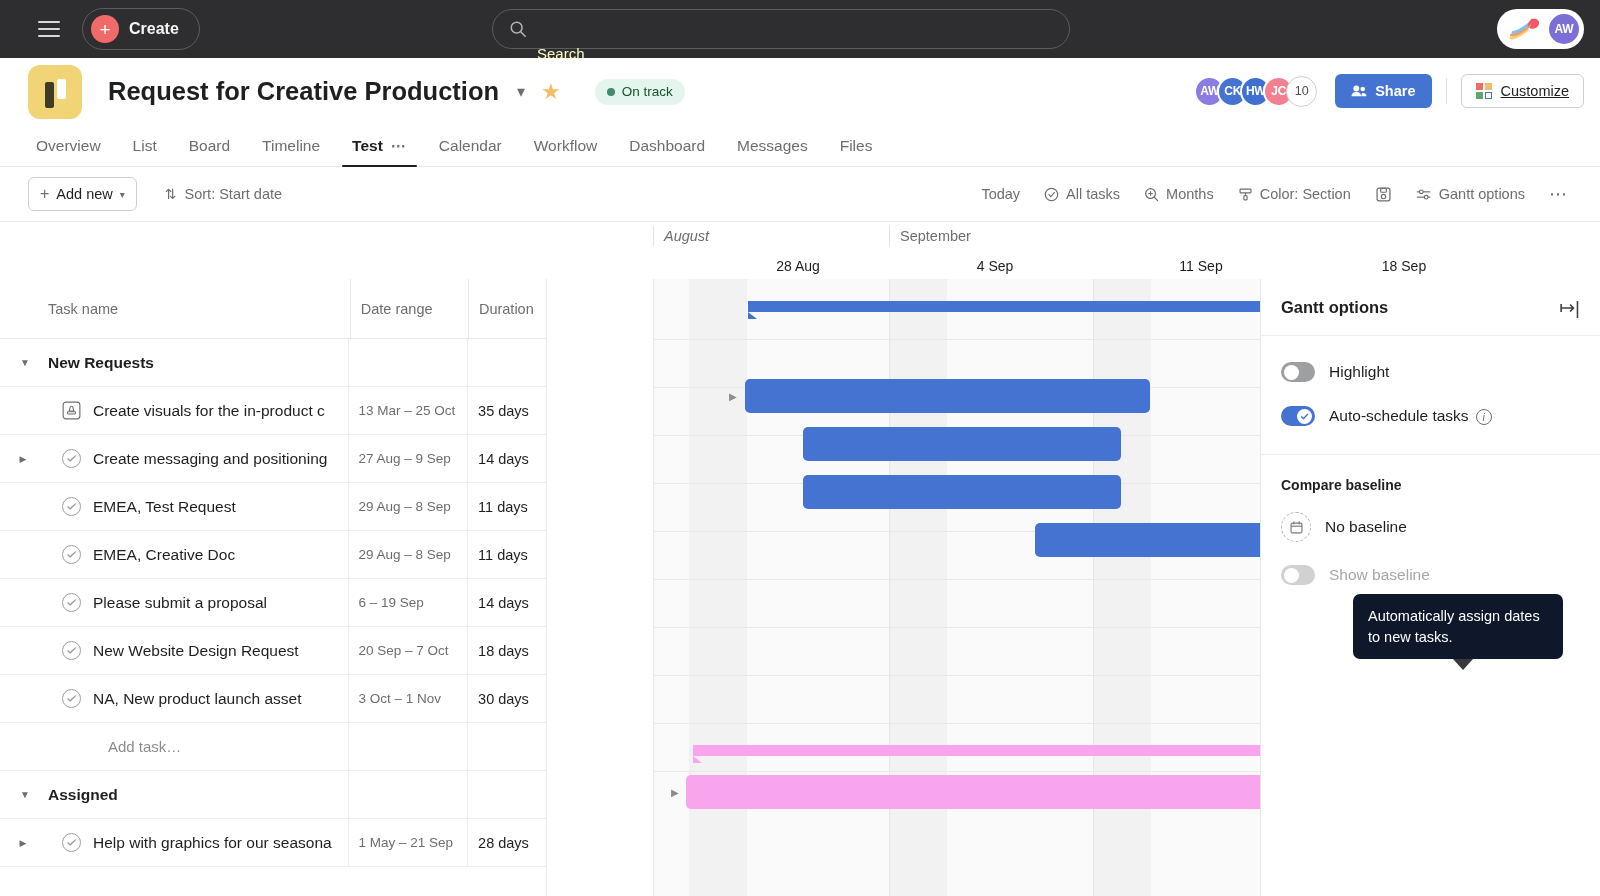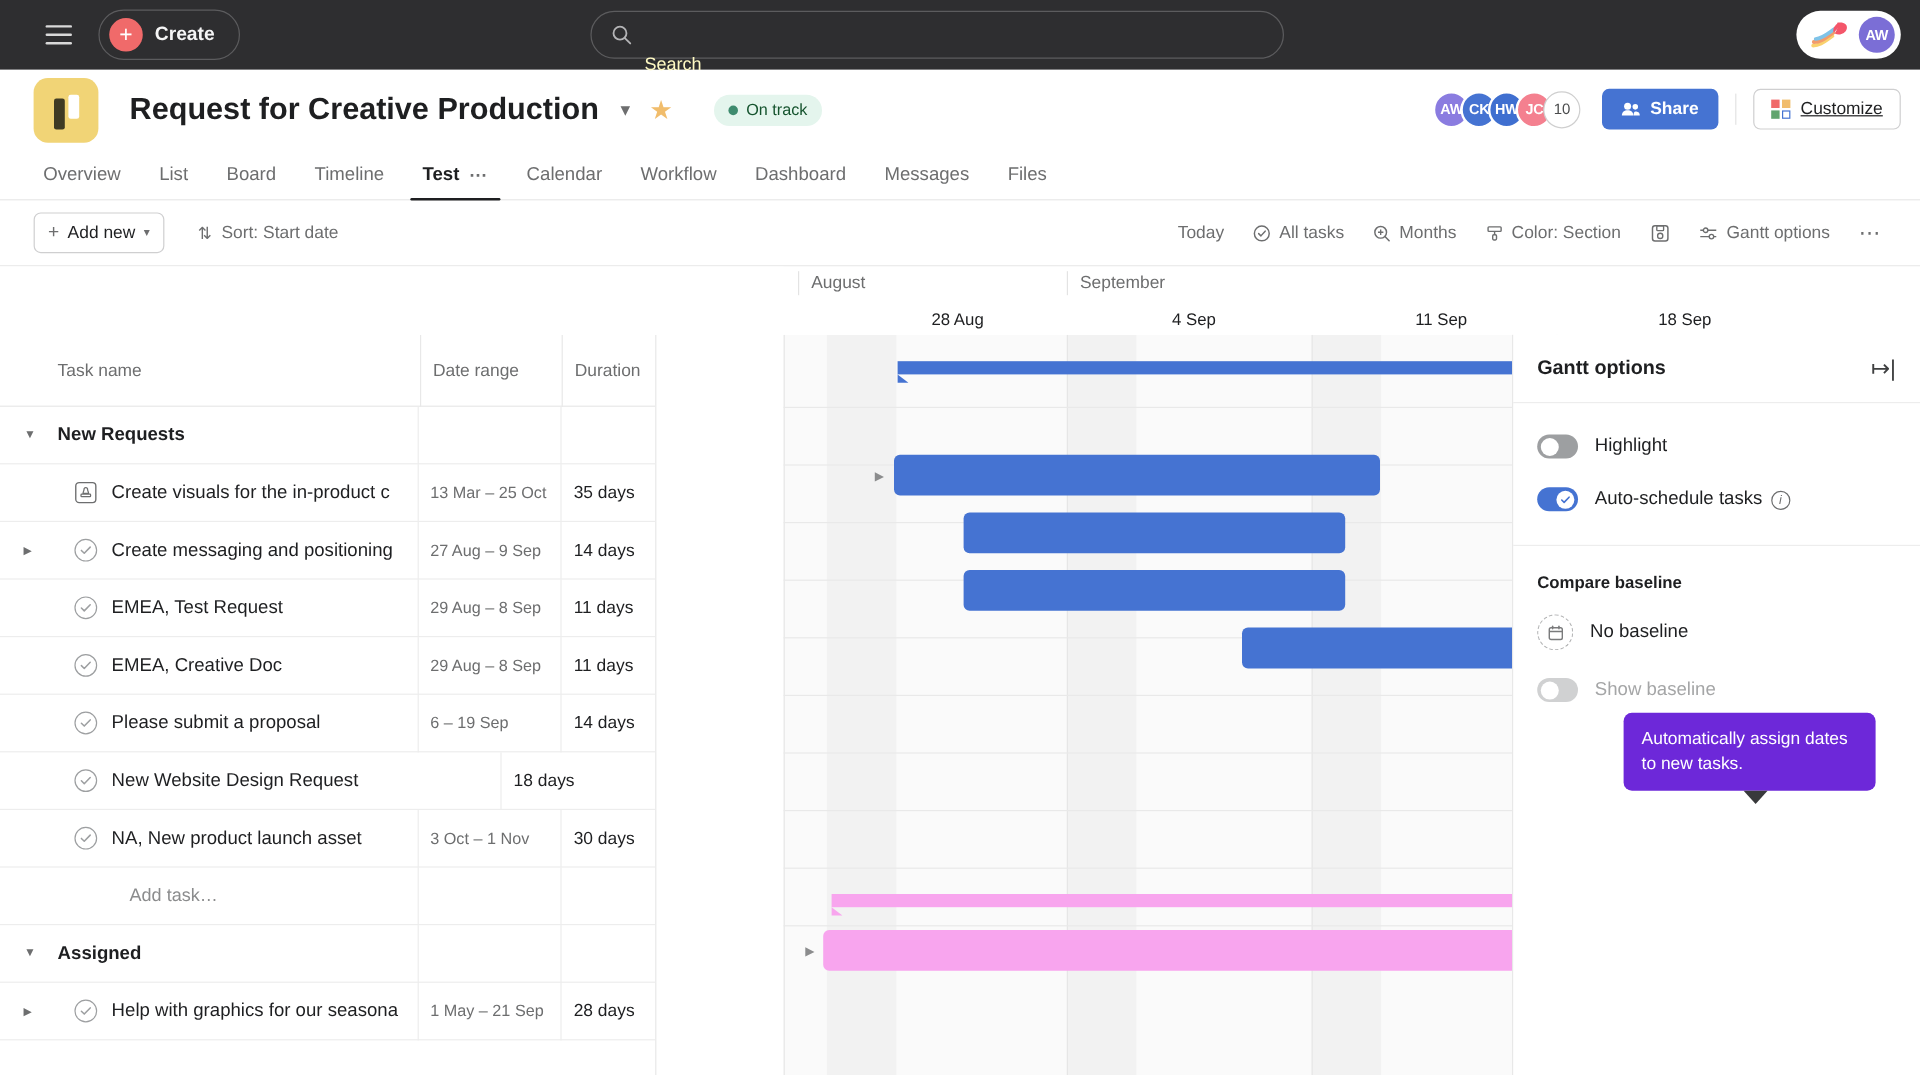--- a/index.html
+++ b/index.html
@@ -194,21 +194,21 @@
   .opt-label.muted { color:#a5a6a7; }
   .info-i { width:16px; height:16px; border-radius:50%; border:1.2px solid #6d6e6f; color:#6d6e6f;
     font-size:10.5px; display:inline-flex; align-items:center; justify-content:center; margin-left:7px; cursor:pointer; font-style:italic;}
   .panel-sub { font-size: 14px; font-weight: 700; color:#1e1f21; margin-bottom: 18px; }
   .baseline-row { display:flex; align-items:center; gap: 14px; height: 32px; margin-bottom: 18px; }
   .dashed-circle { width: 30px; height:30px; border-radius:50%; border: 1.4px dashed #b4b5b6;
     display:flex; align-items:center; justify-content:center; flex-shrink:0; cursor:pointer;}
 
   
   .tooltip {
-    position:absolute; left: 1353px; top: 372px; width: 210px; background:#6d28d9; color:#fff;
+    position:absolute; left: 1353px; top: 372px; width: 210px; background:#0f172a; color:#fff;
     border-radius: 7px; padding: 12px 15px; font-size: 14.5px; line-height: 1.42; z-index: 20;
   }
   .tooltip::after {
     content:''; position:absolute; left: 100px; top: 100%; border-style:solid;
     border-width: 11px 10px 0 10px; border-color: #38393b transparent transparent transparent;
   }
 </style>
 </head>
 <body>
 
@@ -379,21 +379,21 @@
         <span>⋯</span>
       </div>
     </div>
   </div>
 
   <div class="gantt">
 
     <div class="tl-header">
       <div class="tl-spacer"></div>
       <div class="tl-months">
-        <div class="month-label" style="left:12px;">August</div>
+        <div class="month-label" style="left:0px;font-style:italic;">August</div>
         <div class="month-label" style="left:236px;">September</div>
         <div class="week-label" style="left:95px;  width:100px;">28 Aug</div>
         <div class="week-label" style="left:292px; width:100px;">4 Sep</div>
         <div class="week-label" style="left:498px; width:100px;">11 Sep</div>
         <div class="week-label" style="left:701px; width:100px;">18 Sep</div>
       </div>
     </div>
 
     <div class="tl-body">
 
@@ -526,20 +526,21 @@
           <div class="r-name">
             <span class="t-caret empty">▶</span>
             <span class="t-indent"></span>
             <span class="check-circle">
               <svg width="11" height="11" viewBox="0 0 12 12">
                   <path d="M2 6.2 L4.6 8.8 L10 3.2" fill="none" stroke="#9d9fa1" stroke-width="1.4" stroke-linecap="round" stroke-linejoin="round"></path>
                 </svg>
             </span>
             <span class="t-label">New Website Design Request</span>
           </div>
+          <div class="r-date">20 Sep – 7 Oct</div>
           <div class="r-dur">18 days</div>
         </div>
 
         <div class="row">
           <div class="r-name">
             <span class="t-caret empty">▶</span>
             <span class="t-indent"></span>
             <span class="check-circle">
               <svg width="11" height="11" viewBox="0 0 12 12">
                   <path d="M2 6.2 L4.6 8.8 L10 3.2" fill="none" stroke="#9d9fa1" stroke-width="1.4" stroke-linecap="round" stroke-linejoin="round"></path>

